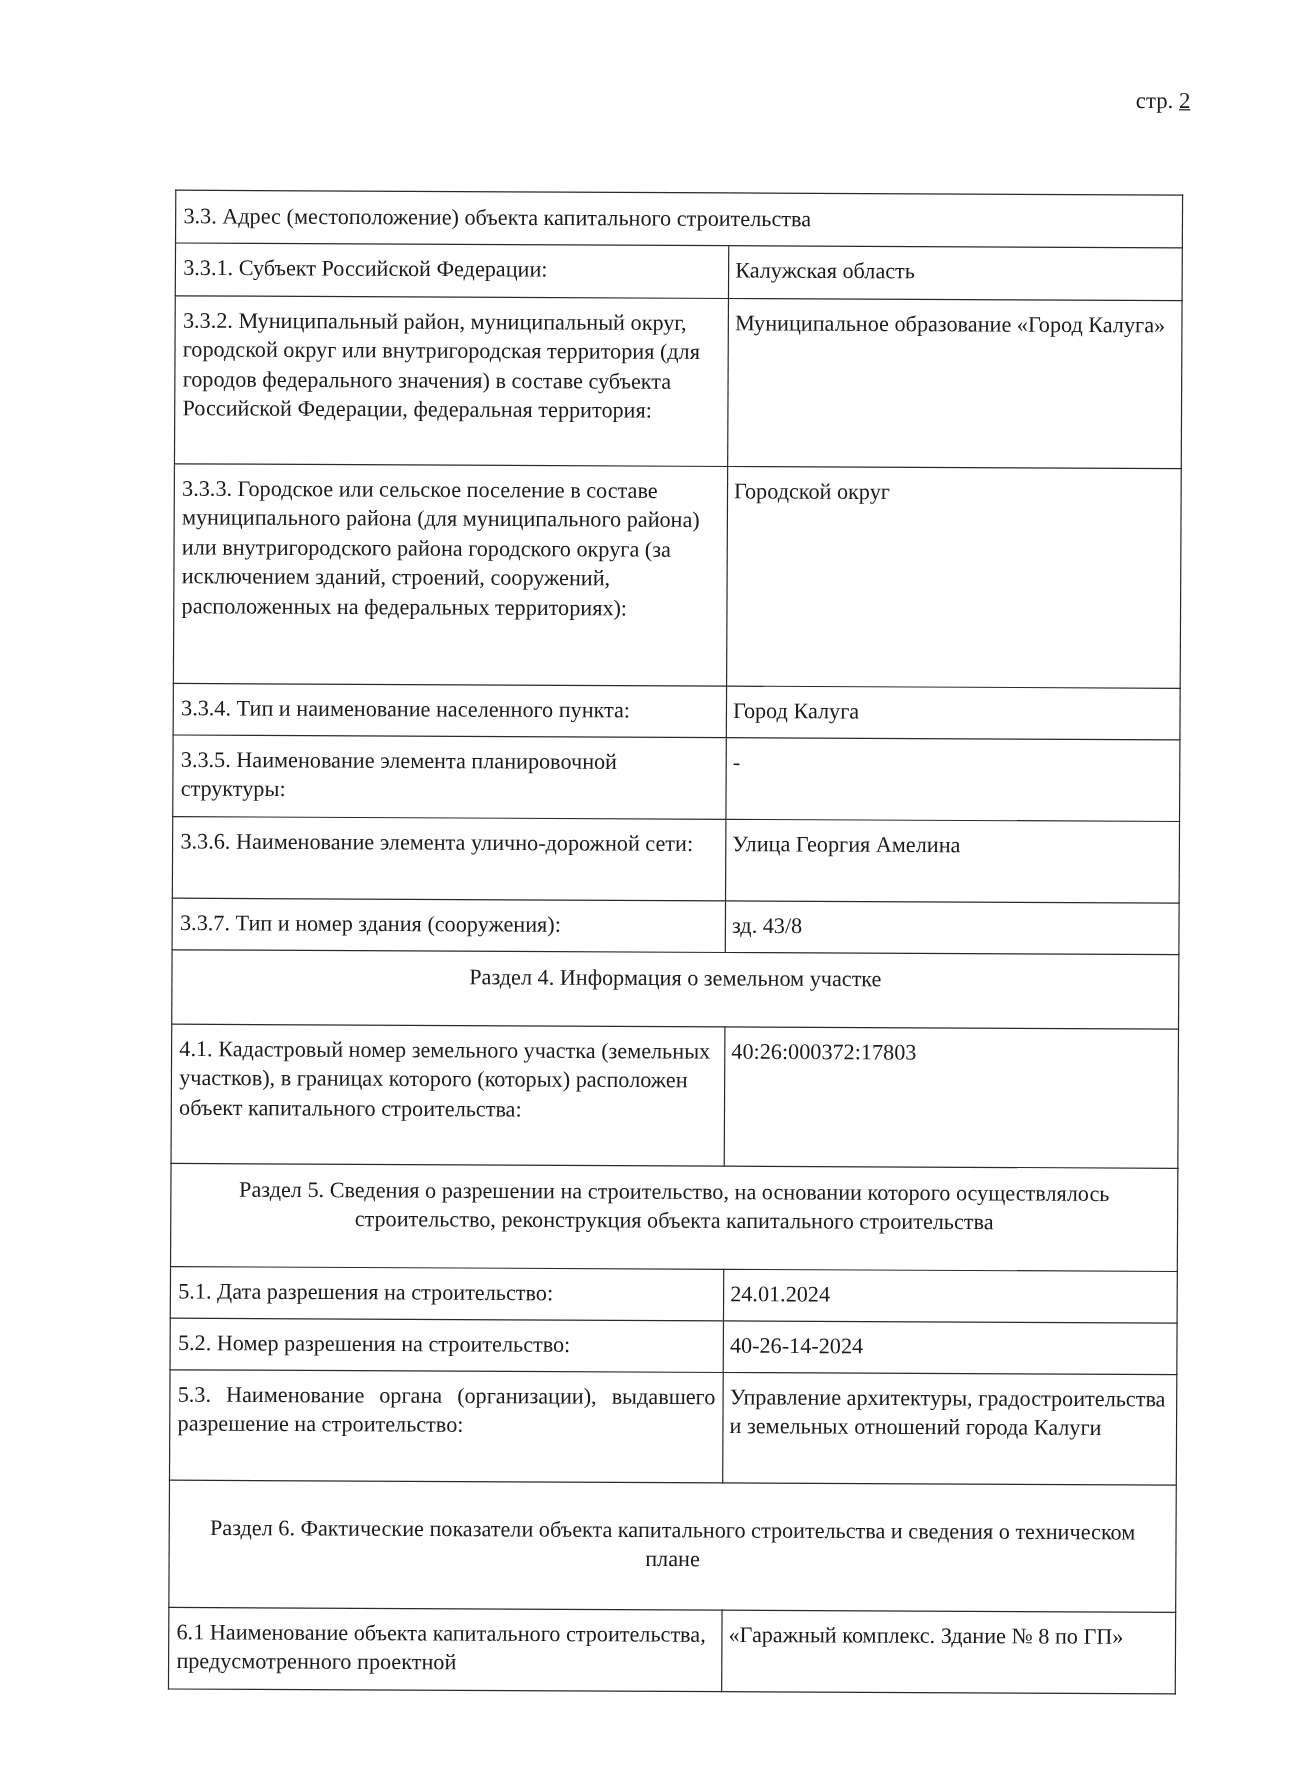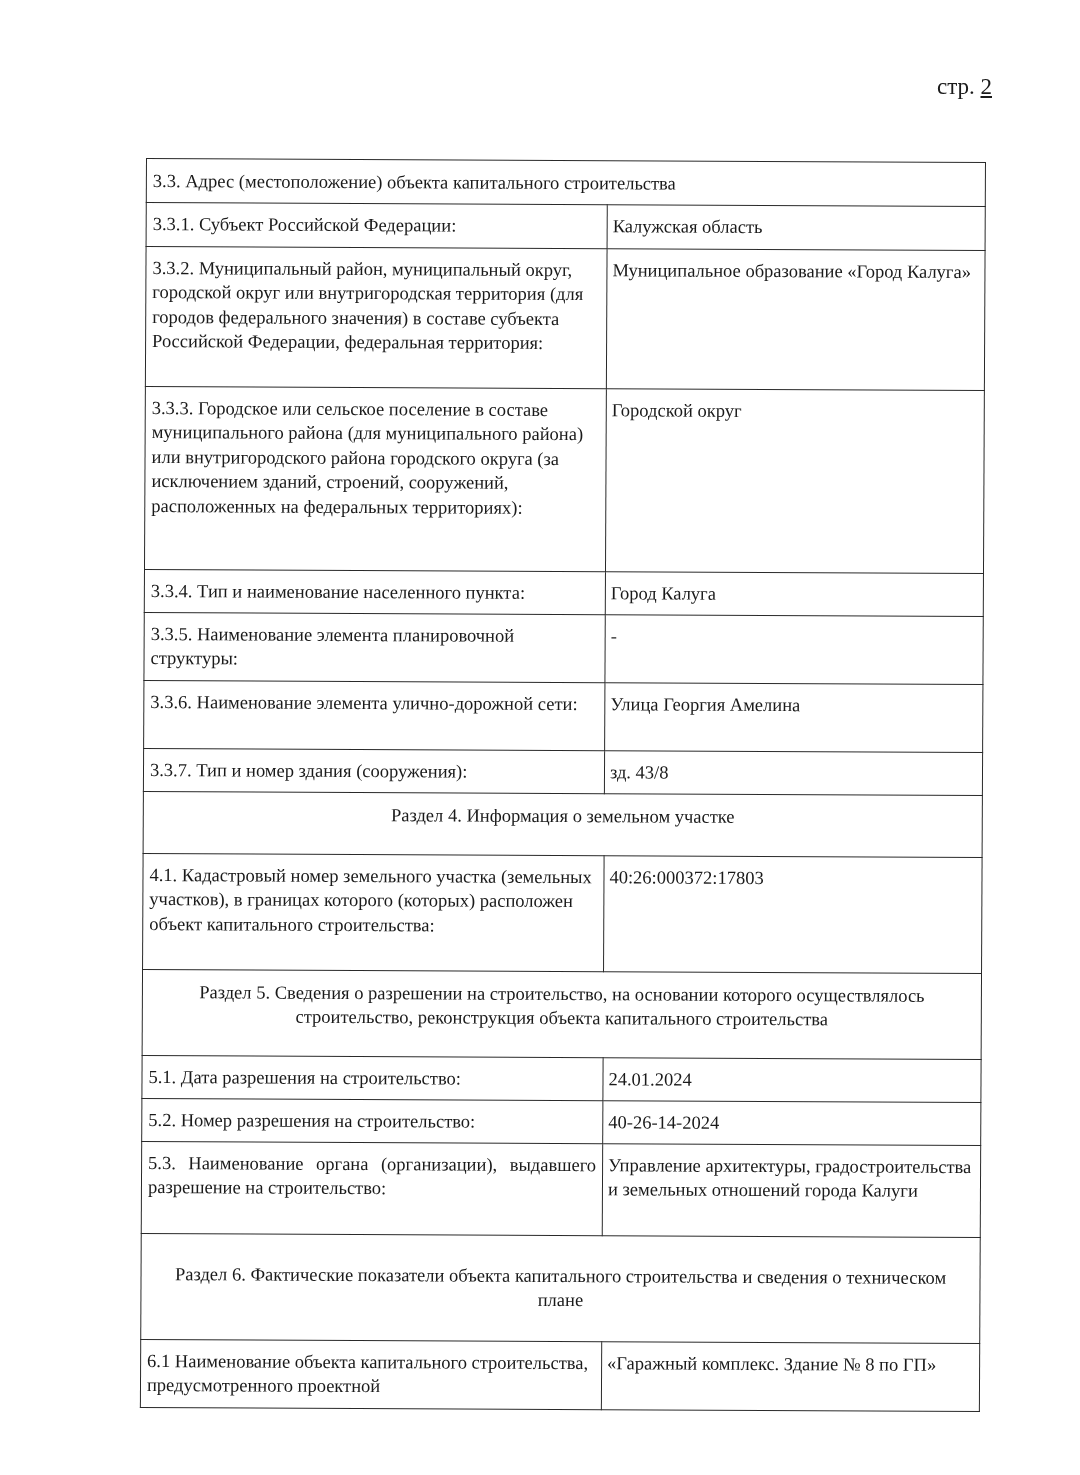--- a/index.html
+++ b/index.html
@@ -1,21 +1,21 @@
 <!DOCTYPE html>
 <html><head>
 <meta charset="utf-8">
 <style>
   html, body { margin: 0; padding: 0; background: #ffffff; }
   body {
     width: 1080px; height: 1475px; position: relative; overflow: hidden;
     font-family: "Liberation Serif", "DejaVu Serif", serif; color: #1a1a1a;
   }
   .page-num {
-    position: absolute; top: 74px; right: 88px; font-size: 23px;
+    position: absolute; top: 74px; right: 88px; font-size: 19px;
   }
   .page-num .num { text-decoration: underline; }
   .doc-table {
     position: absolute; left: 146px; top: 158px; width: 840px;
     border-collapse: collapse; font-size: 18.5px; line-height: 24.5px;
     transform: rotate(0.28deg); transform-origin: top left;
   }
   .doc-table td {
     border: 1.5px solid #2a2a2a; vertical-align: top; padding: 9px 6px 6px 6px;
   }

